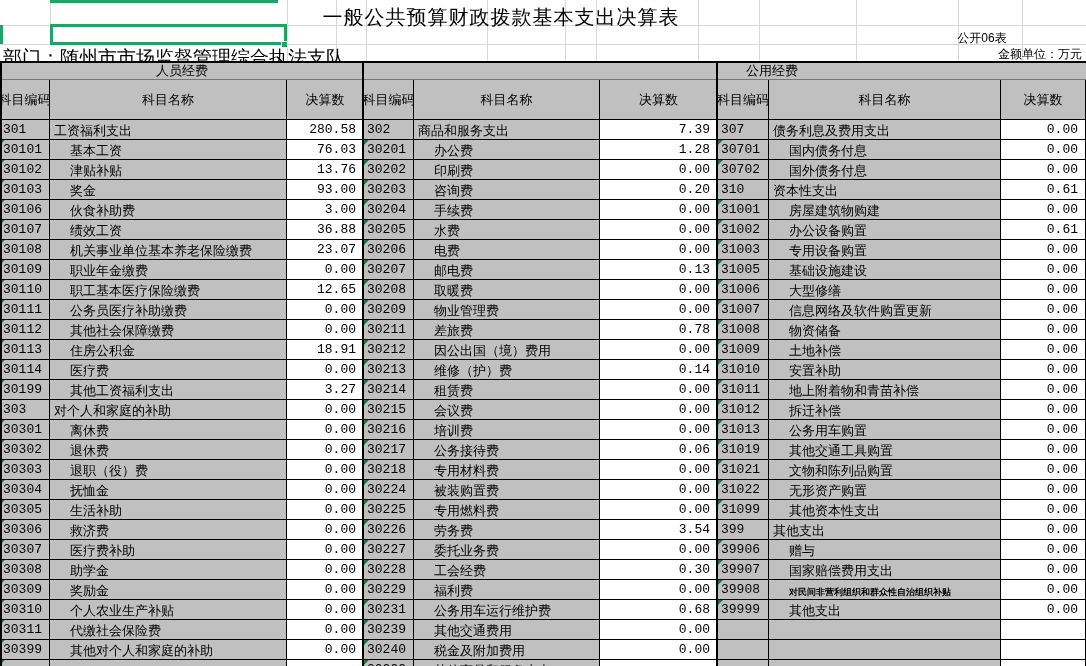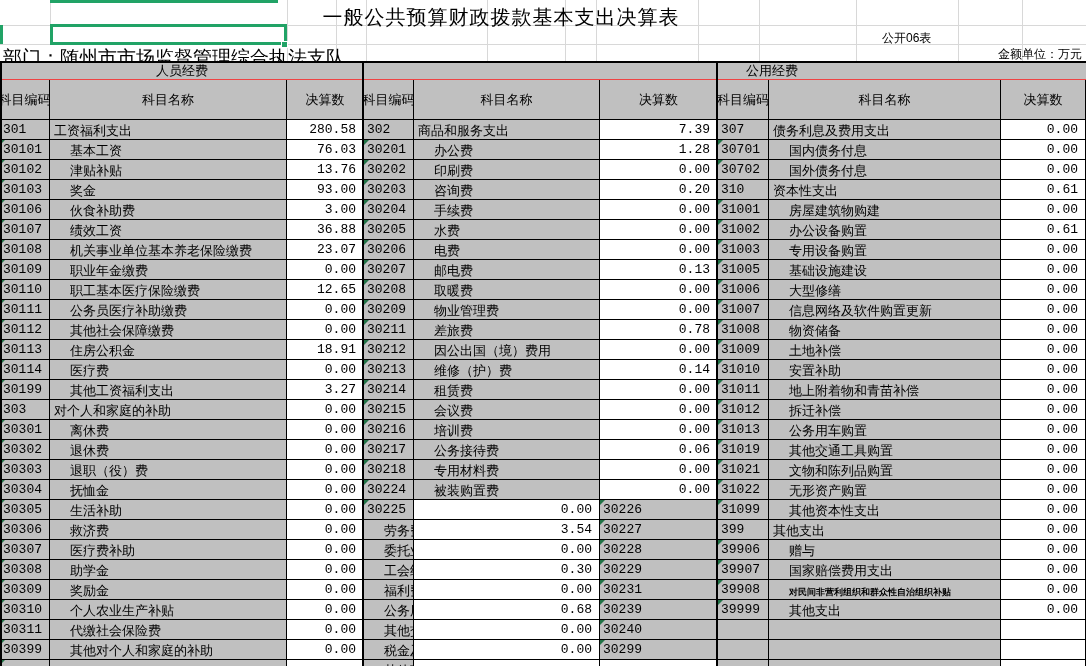--- a/index.html
+++ b/index.html
@@ -6,21 +6,21 @@
   body { background:#888; }
   .sheet {
     position:relative; width:1086px; height:666px; background:#fff;
     overflow:hidden; font-family:"Liberation Sans", sans-serif; color:#000;
   }
   .gl { position:absolute; background:#d8d8d8; }
   .title {
     position:absolute; left:0; top:4px; width:1002px; text-align:center;
     font-size:20px; letter-spacing:1px;
   }
-  .formcode { position:absolute; left:882px; top:30px; width:200px; text-align:left; font-size:12px; }
+  .formcode { position:absolute; left:882px; top:30px; width:200px; text-align:center; font-size:12px; }
   .unit     { position:absolute; left:882px; top:46px; width:200px; text-align:right; font-size:12px; }
   .dept     { position:absolute; left:3px;  top:45px; font-size:19px; }
   
   .sel-topline { position:absolute; left:50px; top:0; width:228px; height:3px; background:#21a366; z-index:6; }
   .sel-box { position:absolute; left:50px; top:24px; width:237px; height:21px;
              border:3px solid #21a366; box-sizing:border-box; z-index:6; }
   .sel-handle { position:absolute; left:281px; top:41px; width:7px; height:7px;
                 background:#21a366; border:1px solid #fff; box-sizing:border-box; z-index:7; }
   .sel-tick { position:absolute; left:0; top:25px; width:3px; height:19px; background:#21a366; z-index:6; }
   
@@ -237,20 +237,21 @@
           <div class="c gray code tri">30217</div>
           <div class="c gray name l1">公务接待费</div>
           <div class="c white val">0.06</div>
           <div class="c gray code tri">30218</div>
           <div class="c gray name l1">专用材料费</div>
           <div class="c white val">0.00</div>
           <div class="c gray code tri">30224</div>
           <div class="c gray name l1">被装购置费</div>
           <div class="c white val">0.00</div>
           <div class="c gray code tri">30225</div>
+          <div class="c gray name l1">专用燃料费</div>
           <div class="c white val">0.00</div>
           <div class="c gray code tri">30226</div>
           <div class="c gray name l1">劳务费</div>
           <div class="c white val">3.54</div>
           <div class="c gray code tri">30227</div>
           <div class="c gray name l1">委托业务费</div>
           <div class="c white val">0.00</div>
           <div class="c gray code tri">30228</div>
           <div class="c gray name l1">工会经费</div>
           <div class="c white val">0.30</div>

